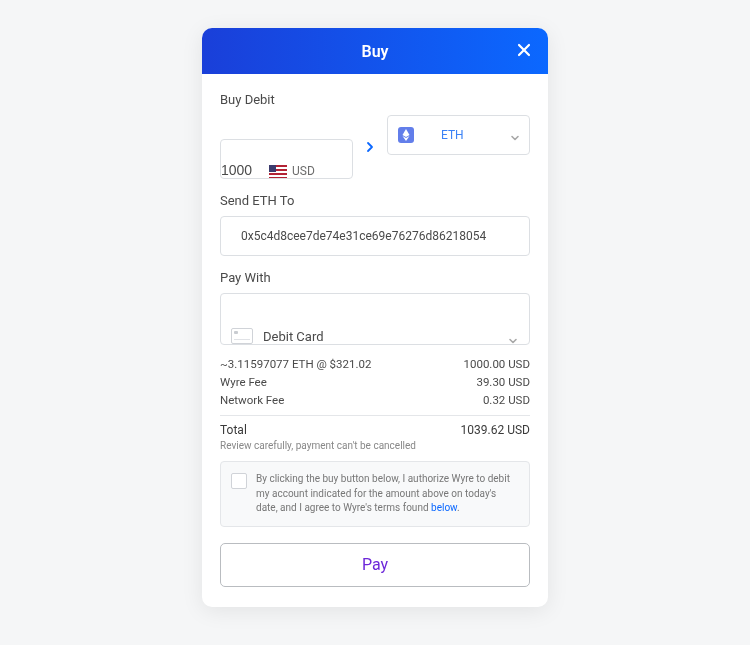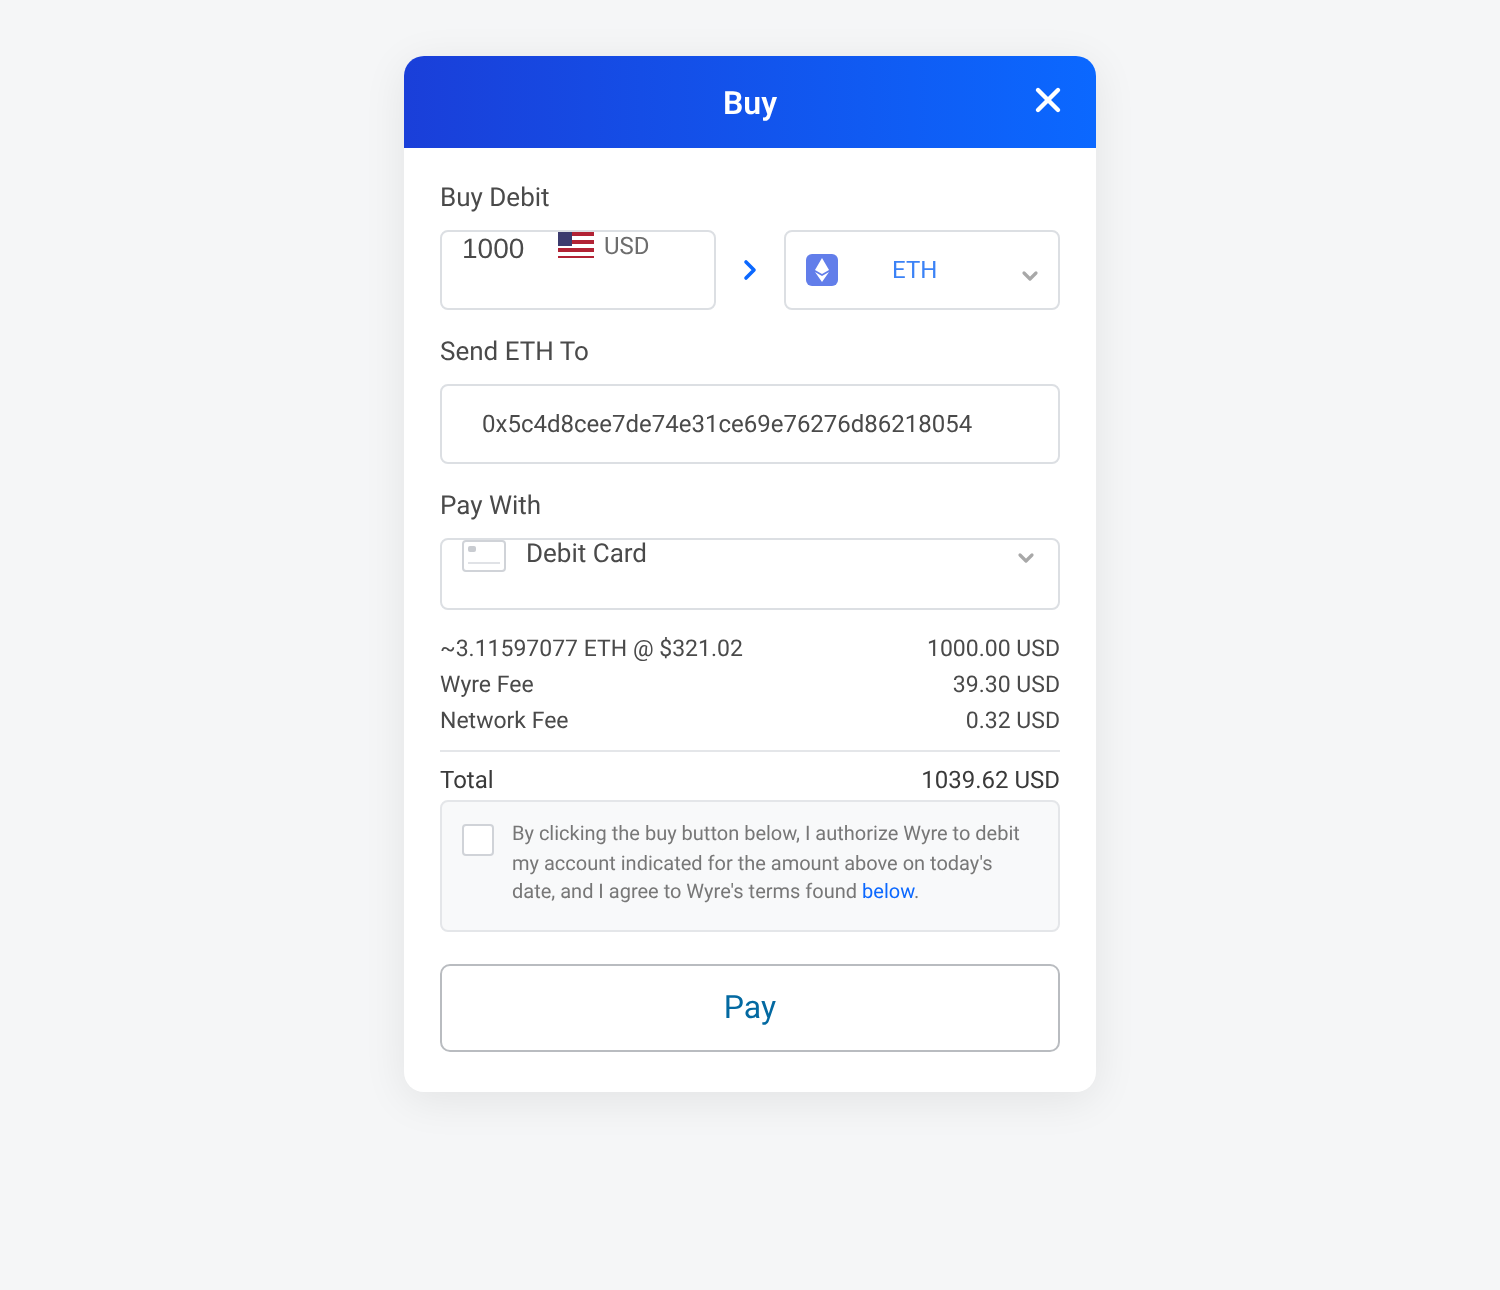--- a/index.html
+++ b/index.html
@@ -60,23 +60,24 @@
       display: flex;
       align-items: stretch;
       gap: 8px;
     }
     .amount-box {
       flex: 1;
       border: 1px solid #dcdfe3;
       border-radius: 4px;
       height: 40px;
       display: flex;
-      align-items: flex-start;
-      padding: 0 8px 0 10px;
-      background: #fff;
+      align-items: flex-end;
+      padding: 0 8px 0 0;
+      background: #fff;
+      margin-top: 24px;
     }
     .amount-input {
       border: none;
       outline: none;
       font-size: 14px;
       color: #4a4a4a;
       width: 48px;
       background: transparent;
     }
     .flag-usa {
@@ -156,23 +157,23 @@
       font-size: 12px;
       color: #4a4a4a;
       font-family: inherit;
       outline: none;
       overflow: hidden;
       text-overflow: ellipsis;
     }
     .paywith-box {
       border: 1px solid #dcdfe3;
       border-radius: 4px;
-      height: 36px;
-      display: flex;
-      align-items: flex-start;
+      height: 52px;
+      display: flex;
+      align-items: flex-end;
       padding: 0 10px;
       cursor: pointer;
     }
     .debit-card-icon {
       width: 22px; height: 16px;
       border: 1px solid #d0d3d8;
       border-radius: 2px;
       margin-right: 10px;
       position: relative;
       background: #fff;
@@ -252,21 +253,21 @@
       text-decoration: none;
     }
     .pay-button {
       width: 100%;
       height: 44px;
       margin-top: 16px;
       border: 1.5px solid #b9bcc0;
       background: #fff;
       border-radius: 5px;
       font-size: 16px;
-      color: #0369a1;
+      color: #6d28d9;
       cursor: pointer;
       font-family: inherit;
     }
   </style>
 </head>
 <body>
 
 <div class="card">
 
   <div class="card-header">
@@ -336,20 +337,21 @@
       </div>
       <div class="summary-row">
         <span>Network Fee</span>
         <span>0.32 USD</span>
       </div>
       <hr class="summary-divider">
       <div class="total-row">
         <span>Total</span>
         <span>1039.62 USD</span>
       </div>
+      <div class="review-note">Review carefully, payment can't be cancelled</div>
 
       <div class="auth-box">
         <div class="auth-checkbox"></div>
         <div class="auth-text">
           <span>By clicking the buy button below, I authorize Wyre to debit my account indicated for the amount above on today's date, and I agree to Wyre's terms found </span><a href="#">below</a>.
         </div>
       </div>
     </div>
 
     <button class="pay-button">Pay</button>

